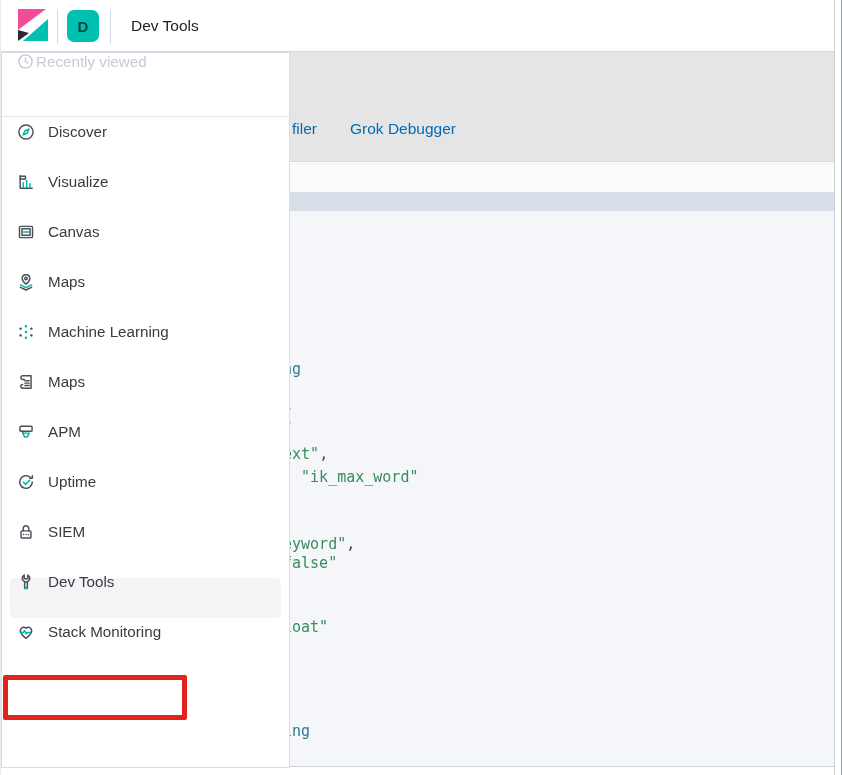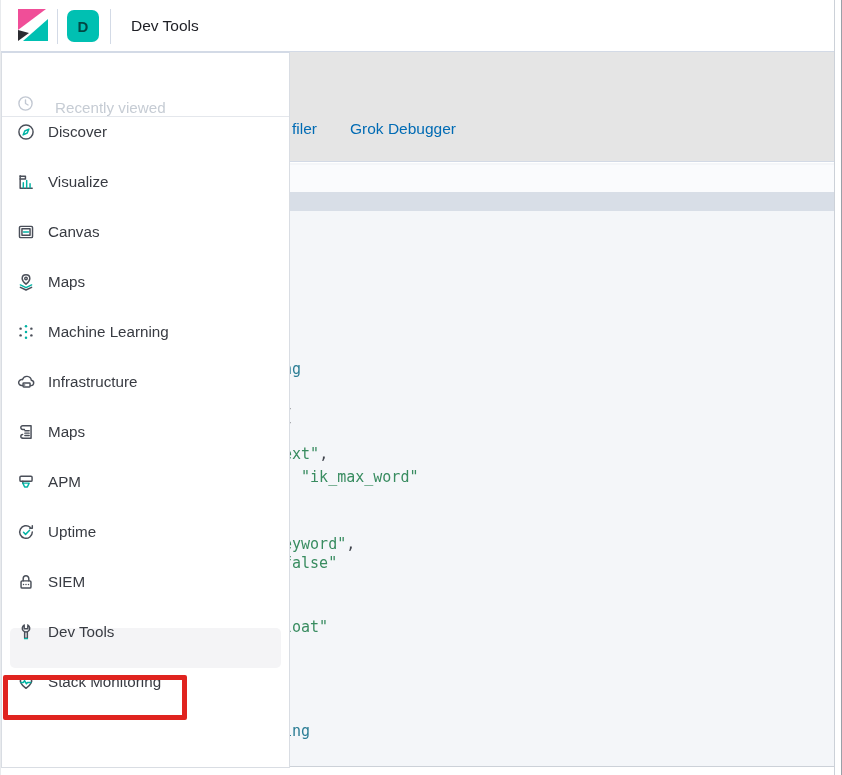--- a/index.html
+++ b/index.html
@@ -60,21 +60,21 @@
   .code-frag .string  { color:var(--code_string_green); }
   .code-frag .request { color:var(--code_request_teal); }
   .code-frag .plain   { color:#40444d; }
   
   .menu-panel {
     position:absolute; left:0; top:52px; width:289px; height:716px; background:#fff;
     border:1px solid #d9dde3; border-top:1px solid var(--border); z-index:5;
   }
   .recent-row {
     position:relative; height:64px; border-bottom:1px solid #e4e7ec;
-    display:flex; align-items:flex-end; padding-left:15px; gap:21px;
+    display:flex; align-items:flex-start; padding-left:15px; gap:2px;
   }
   .recent-row .label { color:var(--muted); font-size:15.2px; }
   .nav-list { padding-top:6px; }
   .nav-item {
     position:relative; height:50px; display:flex; align-items:flex-start;
     padding-left:15px; gap:13px; cursor:pointer;
   }
   .nav-item .nav-icon { position:relative; width:18px; height:18px; flex:0 0 18px; }
   .nav-item .nav-icon svg { display:block; }
   .nav-item .nav-label { position:relative; color:var(--text); font-size:15.2px; }
@@ -193,30 +193,20 @@
                 <circle cx="8" cy="8" r="1.1"></circle>
                 <circle cx="8" cy="13.2" r="1.1"></circle>
               </g>
             </svg>
           </span>
           <span class="nav-label">Machine Learning</span>
         </div>
         <div class="nav-item">
           <span class="nav-icon">
             <svg width="18" height="18" viewBox="0 0 16 16">
-              <path class="ic-stroke" d="M5 11.2 H4.2 a2.7 2.7 0 1 1 .7 -5.3 A4 4 0 0 1 12.7 6.4 a2.4 2.4 0 0 1 -.6 4.8 H12"></path>
-              <rect class="ic-stroke" x="5.4" y="8.8" width="6.2" height="3.6" rx=".6"></rect>
-              <path class="ic-stroke" d="M6.8 10.6 h.01"></path>
-            </svg>
-          </span>
-          <span class="nav-label">Infrastructure</span>
-        </div>
-        <div class="nav-item">
-          <span class="nav-icon">
-            <svg width="18" height="18" viewBox="0 0 16 16">
               <path class="ic-stroke" d="M5 13.5 H12.5 V2.5 H5 a1.6 1.6 0 0 0 0 3.2 H6.6"></path>
               <path class="ic-stroke" d="M5 13.5 a1.6 1.6 0 0 1 0 -3.2"></path>
               <path class="ic-stroke" d="M7 6.8 h3.8 M7 9 h3.8 M7 11.2 h3.8"></path>
             </svg>
           </span>
           <span class="nav-label">Maps</span>
         </div>
         <div class="nav-item">
           <span class="nav-icon">
             <svg width="18" height="18" viewBox="0 0 16 16">

